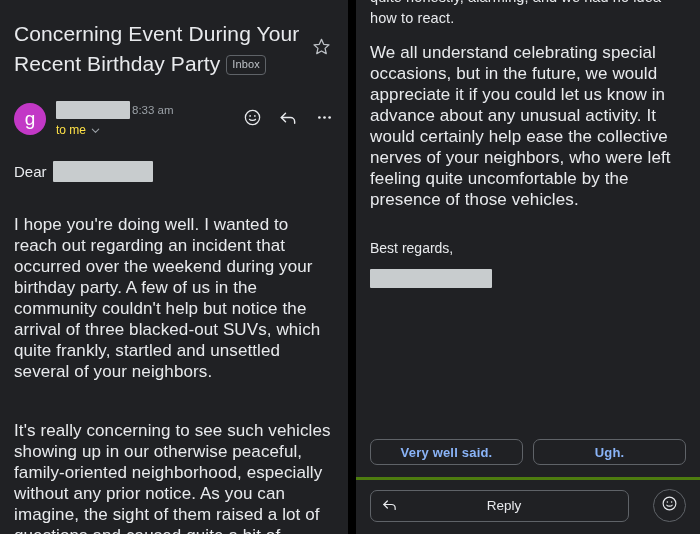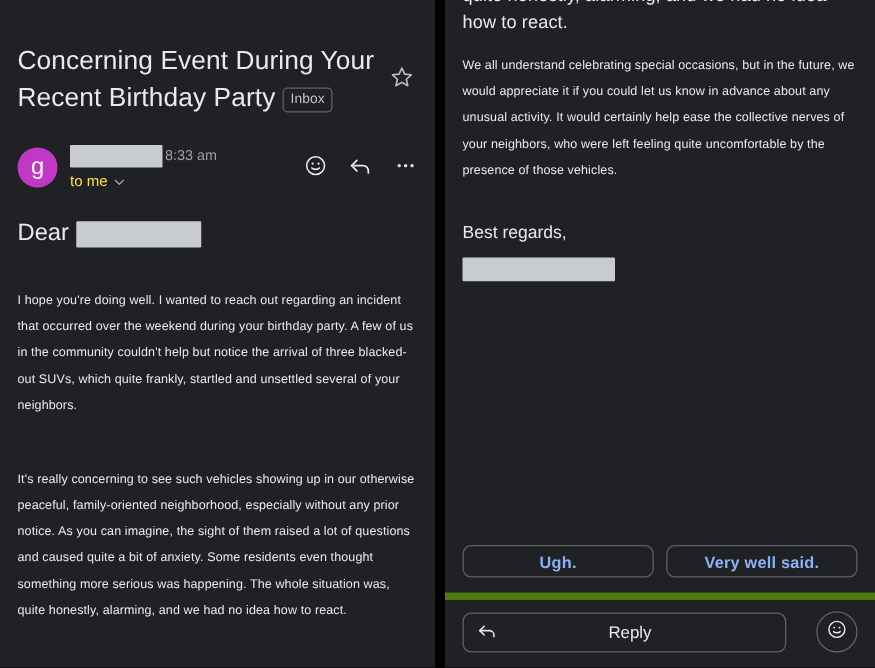--- a/index.html
+++ b/index.html
@@ -39,21 +39,21 @@
   }
   .panel-right {
     width: 344px;
     height: 534px;
     display: flex;
     flex-direction: column;
   }
 
   
   .left-inner {
-    padding: 16px 14px;
+    padding: 1px 14px;
     position: relative;
     height: 534px;
     box-sizing: border-box;
   }
 
   .subject-row {
     display: flex;
     align-items: flex-start;
     padding-top: 18px;
   }
@@ -157,28 +157,28 @@
   .icon-btn svg { display: block; }
 
   
   .greet-row {
     display: flex;
     align-items: center;
     margin-top: 24px;
   }
   .greet-word {
     color: #e8eaed;
-    font-size: 19px;
+    font-size: 15px;
     margin-right: 6px;
   }
   .redact-name { width: 100px; height: 21px; }
 
   .para {
     color: #e8eaed;
-    font-size: 10px;
+    font-size: 17px;
     line-height: 21px;
     letter-spacing: 0.1px;
     margin: 0;
   }
   .left-body { margin-top: 32px; }
   .left-body .para + .para { margin-top: 38px; }
 
   
   .right-scroll {
     flex: 1;
@@ -233,21 +233,21 @@
     justify-content: center;
     font-family: "Liberation Sans", sans-serif;
     cursor: pointer;
   }
 
   .action-bar {
     display: flex;
     align-items: center;
     gap: 24px;
     padding: 9px 14px 12px;
-    border-top: 6px solid #4d7c0f;
+    border-top: 3px solid #4d7c0f;
     box-sizing: border-box;
   }
   .action-btn {
     flex: 1;
     height: 32px;
     border: 1px solid #5f6368;
     border-radius: 7px;
     background: transparent;
     color: #e8eaed;
     font-size: 13.5px;
@@ -357,22 +357,22 @@
       </div>
 
       <div class="signoff">
         <div>Best regards,</div>
         <div class="redact redact-signer"></div>
         
       </div>
     </div>
 
     <div class="smart-replies">
+      <button class="chip">Very well said.</button>
       <button class="chip">Ugh.</button>
-      <button class="chip">Very well said.</button>
     </div>
 
     <div class="action-bar">
       <button class="action-btn">
         <span>
           <svg width="17" height="17" viewBox="0 0 24 24" fill="none" stroke="#e8eaed" stroke-width="1.7" stroke-linecap="round" stroke-linejoin="round">
             <polyline points="9,7 4,12 9,17"></polyline>
               <path d="M4 12 H15 a5 5 0 0 1 5 5 v2"></path>
           </svg>
         </span>

